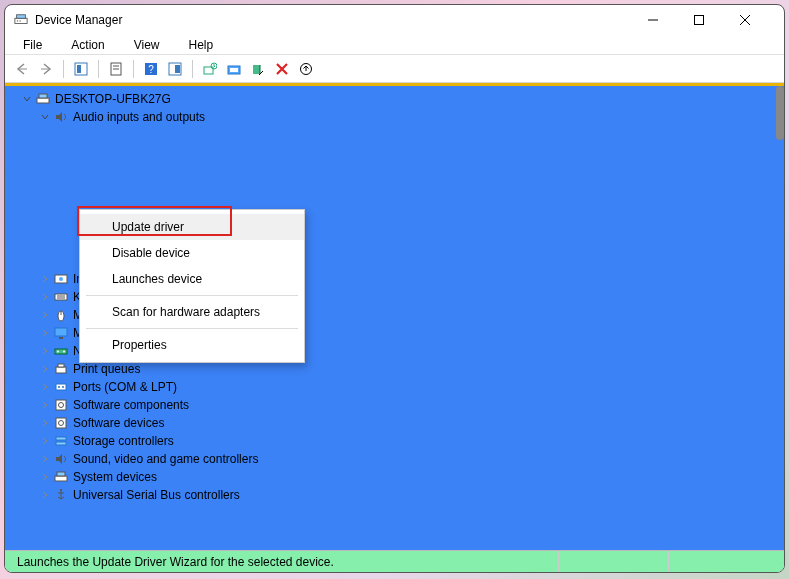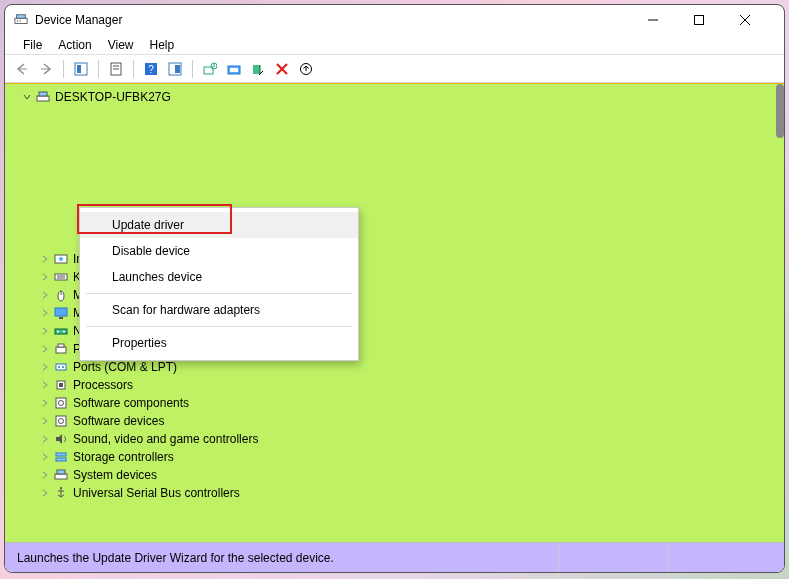--- a/index.html
+++ b/index.html
@@ -16,45 +16,45 @@
     background:#fff; border:1px solid #555; border-radius:8px;
     display:flex; flex-direction:column; overflow:hidden;
   }
   .titlebar{
     height:30px; display:flex; align-items:center; padding:0 16px 0 8px;
   }
   .titlebar .ticon{width:16px;height:16px;margin-right:6px;display:flex;align-items:center;justify-content:center}
   .title{flex:0 0 auto;font-size:12px;}
   .spacer{flex:1}
   .winbtn{width:46px;height:30px;display:flex;align-items:center;justify-content:center}
-  .menubar{height:20px;display:flex;align-items:center;padding:0 10px;gap:0;border-bottom:1px solid #e0e0e0}
+  .menubar{height:20px;display:flex;align-items:center;padding:0 10px;gap:13px;border-bottom:1px solid #e0e0e0}
   .menuitem{padding:2px 8px;}
   .toolbar{height:28px;display:flex;align-items:center;padding:0 6px;gap:2px;border-bottom:1px solid #d8d8d8}
   .tbtn{width:22px;height:22px;display:flex;align-items:center;justify-content:center;border:1px solid transparent;border-radius:2px}
   .tbtn.light svg{opacity:.45}
   .tsep{width:1px;height:18px;background:#ccc;margin:0 4px}
-  .client{flex:1;position:relative;border-top:1px solid #eab308;padding:4px 2px 0 6px;overflow:hidden;background:#bef264}
+  .client{flex:1;position:relative;border-top:3px solid #eab308;padding:4px 2px 0 6px;overflow:hidden;background:#3b82f6}
   .tree{position:absolute;left:6px;right:6px;top:4px;bottom:0;overflow:hidden}
   .row{display:flex;align-items:center;height:18px;line-height:18px;white-space:nowrap}
   .arrow{width:12px;height:12px;display:flex;align-items:center;justify-content:center;margin-right:2px;color:#555}
   .icon{width:16px;height:16px;margin-right:4px;display:flex;align-items:center;justify-content:center}
   .indent1{padding-left:10px}
   .indent2{padding-left:28px}
   .scrollbar{position:absolute;right:0;top:0;bottom:0;width:8px;background:#888;border-radius:4px;height:54px}
   .context{
-    position:absolute; left:74px; top:123px; width:280px;
+    position:absolute; left:74px; top:123px; width:226px;
     background:#fff; border:1px solid #ccc; box-shadow:2px 4px 8px rgba(0,0,0,.25);
     padding:4px 0;
   }
   .ctxitem{height:26px;display:flex;align-items:center;padding:0 10px 0 32px;font-size:12px}
   .ctxitem.hover{background:#f0f0f0}
   .ctxitem.bold{font-weight:400}
   .ctxsep{height:1px;margin:3px 6px;background:#ddd}
   .redbox{position:absolute;border:2px solid #d22;pointer-events:none}
-  .statusbar{height:30px;border-top:1px solid #bbb;display:flex;align-items:flex-start;padding:0 6px;background:#c4b5fd}
+  .statusbar{height:22px;border-top:1px solid #bbb;display:flex;align-items:flex-start;padding:0 6px;background:#86efac}
   .statusbar .cell{border-left:1px solid #ccc;height:100%;display:flex;align-items:center;padding:0 6px}
   .statusbar .cell:first-child{border-left:none;flex:1}
 </style>
 </head>
 <body>
 
 <div class="window">
 
   <div class="titlebar">
     <span class="ticon">
@@ -176,20 +176,34 @@
             </svg>
           </span>
         <span class="icon">
             <svg width="14" height="14">
               <rect x="1" y="6" width="12" height="5" fill="#fff" stroke="#555"></rect>
               <rect x="3" y="2" width="8" height="4" fill="#8cf" stroke="#555"></rect>
             </svg>
           </span>
         <span>DESKTOP-UFBK27G</span>
       </div>
+      <div class="row indent2">
+        <span class="arrow">
+            <svg width="8" height="8">
+              <path d="M1 2 L4 6 L7 2" fill="none" stroke="#444"></path>
+            </svg>
+          </span>
+        <span class="icon">
+            <svg width="14" height="14">
+              <path d="M2 5v4h3l3 3V2L5 5z" fill="#555"></path>
+              <path d="M10 4c2 2 2 4 0 6" fill="none" stroke="#555"></path>
+            </svg>
+          </span>
+        <span>Audio inputs and outputs</span>
+      </div>
 
       <div class="row indent2" style="visibility:hidden">
           <span class="arrow"></span>
           <span class="icon"></span>
           <span>-</span>
         </div>
       <div class="row indent2" style="visibility:hidden">
           <span class="arrow"></span>
           <span class="icon"></span>
           <span>-</span>
@@ -328,34 +342,20 @@
             <span>Ports (COM &amp; LPT)</span>
           </div>
           <div class="row indent2">
             <span class="arrow">
               <svg width="8" height="8">
                 <path d="M2 1 L6 4 L2 7" fill="none" stroke="#888"></path>
               </svg>
             </span>
             <span class="icon">
               <svg width="14" height="14">
-                <rect x="3" y="3" width="8" height="8" fill="#fff" stroke="#555"></rect>
-                <rect x="5" y="5" width="4" height="4" fill="#555"></rect>
-              </svg>
-            </span>
-            <span>Processors</span>
-          </div>
-          <div class="row indent2">
-            <span class="arrow">
-              <svg width="8" height="8">
-                <path d="M2 1 L6 4 L2 7" fill="none" stroke="#888"></path>
-              </svg>
-            </span>
-            <span class="icon">
-              <svg width="14" height="14">
                 <rect x="2" y="2" width="10" height="10" fill="#fff" stroke="#555"></rect>
                 <circle cx="7" cy="7" r="2.5" fill="none" stroke="#555"></circle>
               </svg>
             </span>
             <span>Software components</span>
           </div>
           <div class="row indent2">
             <span class="arrow">
               <svg width="8" height="8">
                 <path d="M2 1 L6 4 L2 7" fill="none" stroke="#888"></path>
@@ -370,39 +370,39 @@
             <span>Software devices</span>
           </div>
           <div class="row indent2">
             <span class="arrow">
               <svg width="8" height="8">
                 <path d="M2 1 L6 4 L2 7" fill="none" stroke="#888"></path>
               </svg>
             </span>
             <span class="icon">
               <svg width="14" height="14">
+                <rect x="2" y="3" width="10" height="3" fill="#8cf" stroke="#27c"></rect>
+                <rect x="2" y="8" width="10" height="3" fill="#8cf" stroke="#27c"></rect>
+              </svg>
+            </span>
+            <span>Storage controllers</span>
+          </div>
+          <div class="row indent2">
+            <span class="arrow">
+              <svg width="8" height="8">
+                <path d="M2 1 L6 4 L2 7" fill="none" stroke="#888"></path>
+              </svg>
+            </span>
+            <span class="icon">
+              <svg width="14" height="14">
                 <path d="M2 5v4h3l3 3V2L5 5z" fill="#555"></path>
                 <path d="M10 4c2 2 2 4 0 6" fill="none" stroke="#555"></path>
               </svg>
             </span>
             <span>Sound, video and game controllers</span>
-          </div>
-          <div class="row indent2">
-            <span class="arrow">
-              <svg width="8" height="8">
-                <path d="M2 1 L6 4 L2 7" fill="none" stroke="#888"></path>
-              </svg>
-            </span>
-            <span class="icon">
-              <svg width="14" height="14">
-                <rect x="2" y="3" width="10" height="3" fill="#8cf" stroke="#27c"></rect>
-                <rect x="2" y="8" width="10" height="3" fill="#8cf" stroke="#27c"></rect>
-              </svg>
-            </span>
-            <span>Storage controllers</span>
           </div>
           <div class="row indent2">
             <span class="arrow">
               <svg width="8" height="8">
                 <path d="M2 1 L6 4 L2 7" fill="none" stroke="#888"></path>
               </svg>
             </span>
             <span class="icon">
               <svg width="14" height="14">
                 <rect x="1" y="6" width="12" height="5" fill="#fff" stroke="#555"></rect>

